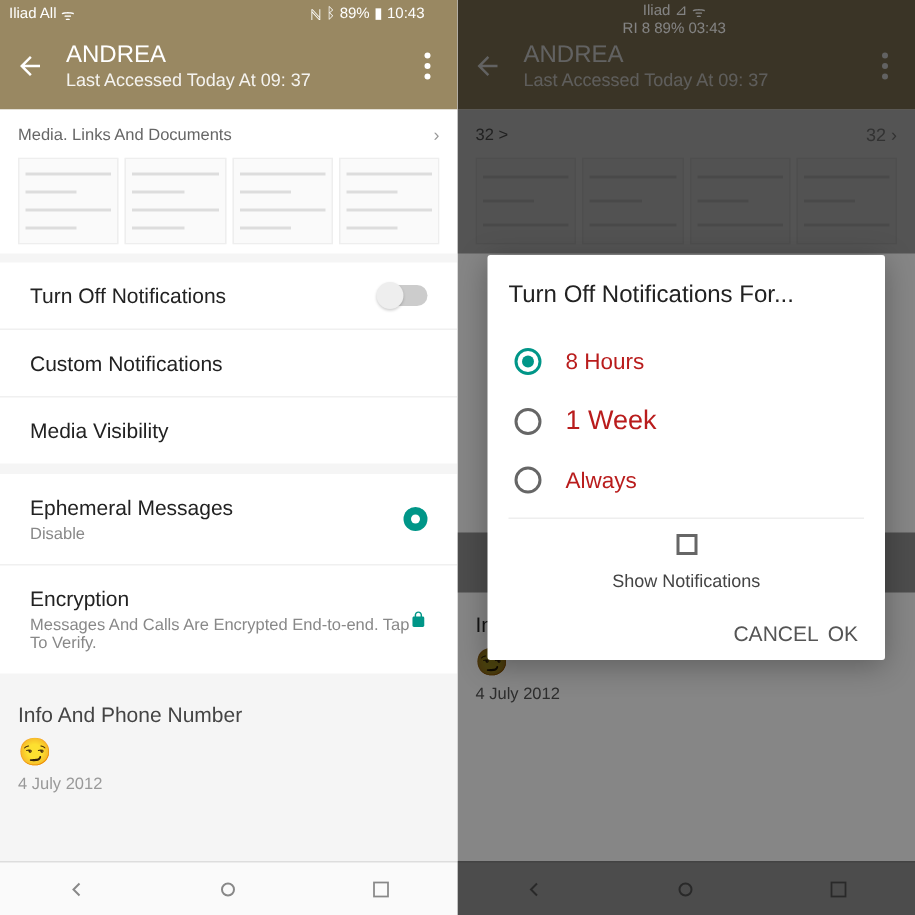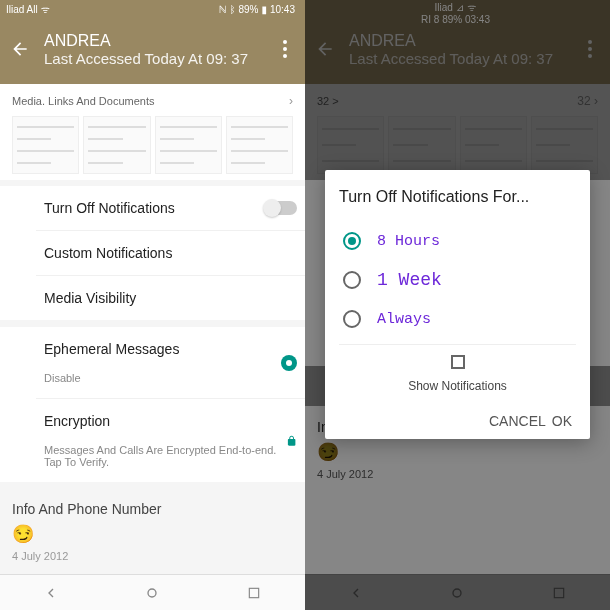--- a/index.html
+++ b/index.html
@@ -1,58 +1,58 @@
 <!DOCTYPE html>
 <html><head>
 <meta charset="utf-8">
 <style>
 * { margin: 0; padding: 0; box-sizing: border-box; font-family: -apple-system, Helvetica, Arial, sans-serif; }
 body { width: 610px; height: 610px; display: flex; background: #eee; position: relative; }
 .screen { width: 305px; height: 610px; background: #f5f5f5; display: flex; flex-direction: column; position: relative; overflow: hidden; }
-.status-bar { height: 18px; background: transparent; display: flex; justify-content: space-between; align-items: center; padding: 0 6px; font-size: 10px; color: #fff; position: absolute; top: 0; left: 0; right: 4px; z-index: 5; }
+.status-bar { height: 18px; background: transparent; display: flex; justify-content: space-between; align-items: center; padding: 0 6px; font-size: 10px; color: #fff; position: absolute; top: 0; left: 0; right: 16px; z-index: 5; }
 .status-left, .status-right { display: flex; gap: 3px; align-items: center; }
-.app-bar { background: #998862; color: #fff; padding: 22px 8px 8px 8px; display: flex; align-items: center; height: 84px; }
+.app-bar { background: #998862; color: #fff; padding: 22px 8px 8px 8px; display: flex; align-items: center; height: 73px; }
 .back-arrow { width: 24px; height: 24px; display: flex; align-items: center; justify-content: center; margin-right: 12px; }
 .app-bar-title { flex: 1; }
 .app-bar-title .name { font-size: 16px; font-weight: 400; }
-.app-bar-title .subtitle { font-size: 15px; opacity: 0.9; }
+.app-bar-title .subtitle { font-size: 12px; opacity: 0.9; }
 .menu-dots { width: 24px; display: flex; flex-direction: column; align-items: center; gap: 3px; }
 .menu-dots span { width: 4px; height: 4px; background: #fff; border-radius: 50%; }
 .section-media { background: #fff; padding: 10px 12px 6px; margin-bottom: 6px; }
 .section-label { font-size: 11px; color: #666; display: flex; justify-content: space-between; align-items: center; margin-bottom: 8px; }
 .section-label .arrow { color: #999; font-size: 12px; }
 .thumbs { display: flex; gap: 4px; overflow: hidden; }
 .thumb { width: 70px; height: 58px; background: #fafafa; border: 1px solid #eee; display: flex; flex-direction: column; justify-content: space-around; padding: 4px; }
 .thumb-line { height: 2px; background: #ddd; margin: 1px 0; }
 .thumb-line.sh { width: 60%; }
 .section { background: #fff; margin-bottom: 1px; }
-.row { padding: 14px 8px; display: flex; justify-content: space-between; align-items: center; border-bottom: 1px solid #f0f0f0; margin-left: 36px; }
+.row { padding: 14px 20px; display: flex; justify-content: space-between; align-items: center; border-bottom: 1px solid #f0f0f0; }
 .row:last-child { border-bottom: none; }
-.row-text { display: flex; flex-direction: column; gap: 15px; }
+.row-text { display: flex; flex-direction: column; gap: 4px; }
 .row-title { font-size: 14px; color: #222; }
 .row-sub { font-size: 11px; color: #888; }
 .toggle { width: 32px; height: 14px; background: #ccc; border-radius: 7px; position: relative; }
 .toggle::after { content: ''; width: 18px; height: 18px; background: #eee; border-radius: 50%; position: absolute; left: -2px; top: -2px; box-shadow: 0 1px 2px rgba(0,0,0,0.2); }
 .badge-teal { width: 16px; height: 16px; background: #009688; border-radius: 50%; display: flex; align-items: center; justify-content: center; }
 .badge-teal::after { content: ''; width: 6px; height: 6px; border-radius: 50%; background: #fff; }
 .lock-icon { width: 14px; height: 14px; }
 .info-section { padding: 12px; }
 .info-title { font-size: 14px; color: #444; margin-bottom: 6px; }
 .emoji { font-size: 18px; }
 .info-date { font-size: 11px; color: #999; margin-top: 5px; }
 .nav-bar { height: 36px; background: #fafafa; display: flex; justify-content: space-around; align-items: center; border-top: 1px solid #ddd; margin-top: auto; }
 .nav-btn { width: 24px; height: 24px; display: flex; align-items: center; justify-content: center; color: #888; }
 .overlay { position: absolute; inset: 0; background: rgba(0,0,0,0.45); z-index: 10; }
 .dialog { position: absolute; top: 170px; left: 20px; right: 20px; background: #fff; border-radius: 2px; z-index: 20; padding: 18px 14px 10px; box-shadow: 0 4px 20px rgba(0,0,0,0.3); }
 .dialog-title { font-size: 16px; color: #222; margin-bottom: 16px; }
 .radio-row { display: flex; align-items: center; gap: 16px; padding: 10px 4px; }
 .radio { width: 18px; height: 18px; border: 2px solid #666; border-radius: 50%; display: flex; align-items: center; justify-content: center; }
 .radio.checked { border-color: #009688; }
 .radio.checked::after { content: ''; width: 8px; height: 8px; background: #009688; border-radius: 50%; }
-.radio-label { font-size: 15px; color: #6d28d9; font-family: Liberation Mono, monospace; }
+.radio-label { font-size: 15px; color: #b91c1c; }
 .check-row { display: flex; align-items: center; gap: 10px; padding: 10px 4px; border-top: 1px solid #eee; margin-top: 6px; flex-direction: column; }
 .checkbox { width: 14px; height: 14px; border: 2px solid #666; }
 .check-label { font-size: 12px; color: #444; }
 .dialog-actions { display: flex; justify-content: flex-end; gap: 6px; padding: 10px 4px 0; font-size: 14px; color: #555; }
 .screen.dimmed .status-bar { color: #eee; flex-direction: column; }
 .screen.dimmed .app-bar { filter: brightness(0.7); }
 </style>
 </head>
 <body>
 

